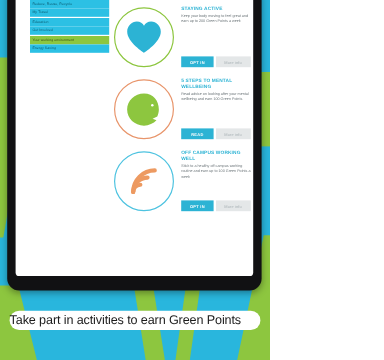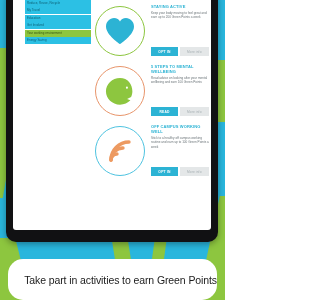--- a/index.html
+++ b/index.html
@@ -195,26 +195,26 @@
     text-align: center;
     width: 29.5px;
   }
 
   
   #caption {
     position: absolute;
     left: 8px;
     top: 259px;
     width: 209px;
-    height: 41px;
+    height: 16px;
     background: #ffffff;
     border-radius: 15px;
     display: flex;
     align-items: center;
-    justify-content: flex-end;
+    justify-content: flex-start;
     box-sizing: border-box;
   }
   #caption-text {
     font-size: 10.5px;
     color: #1b1b1b;
     letter-spacing: -0.1px;
     white-space: nowrap;
   }
 </style>
 </head>

